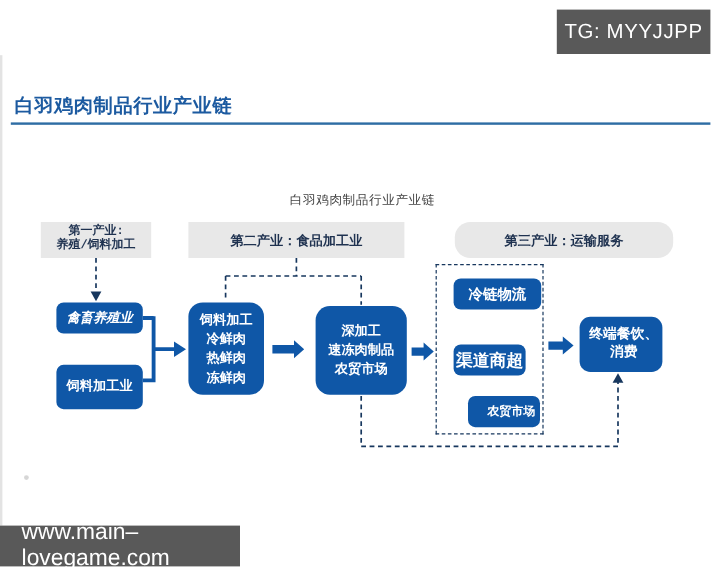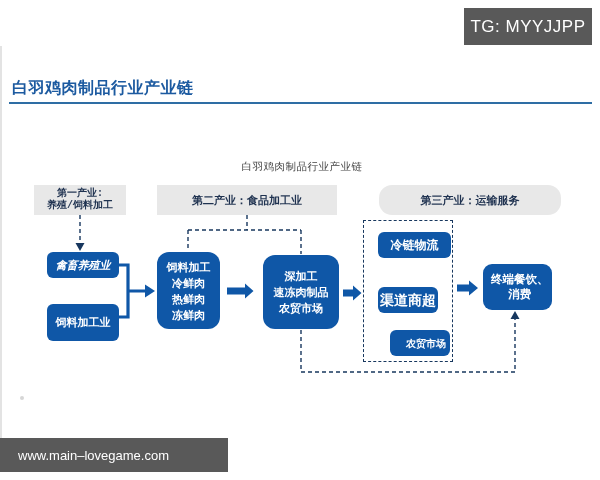--- a/index.html
+++ b/index.html
@@ -9,22 +9,22 @@
   }
   .abs{position:absolute;}
   .prelines{white-space:pre-line;}
 
   
   .badge{
     background:#595959;color:#ffffff;display:flex;align-items:center;
   }
   #tg-badge{left:464px;top:8px;width:128px;height:37px;justify-content:center;
     font-size:17px;letter-spacing:.5px;}
-  #site-badge{left:0;top:438px;width:228px;height:34px;padding-left:18px;
-    font-size:13px;box-sizing:border-box;}
+  #site-badge{left:0;top:438px;width:200px;height:34px;padding-left:18px;
+    font-size:19px;box-sizing:border-box;}
 
   
   #left-edge{left:0;top:46px;width:2px;height:392px;background:#e3e3e3;}
   #footnote-dot{left:20px;top:396px;width:4px;height:4px;border-radius:50%;
     background:#b5b5b5;opacity:.55;}
 
   
   #page-title{left:12px;top:78px;font-size:16px;font-weight:bold;color:#1c5aa0;
     letter-spacing:.5px;}
   #title-rule{left:9px;top:102px;width:583px;height:2px;background:#2e6da4;}

